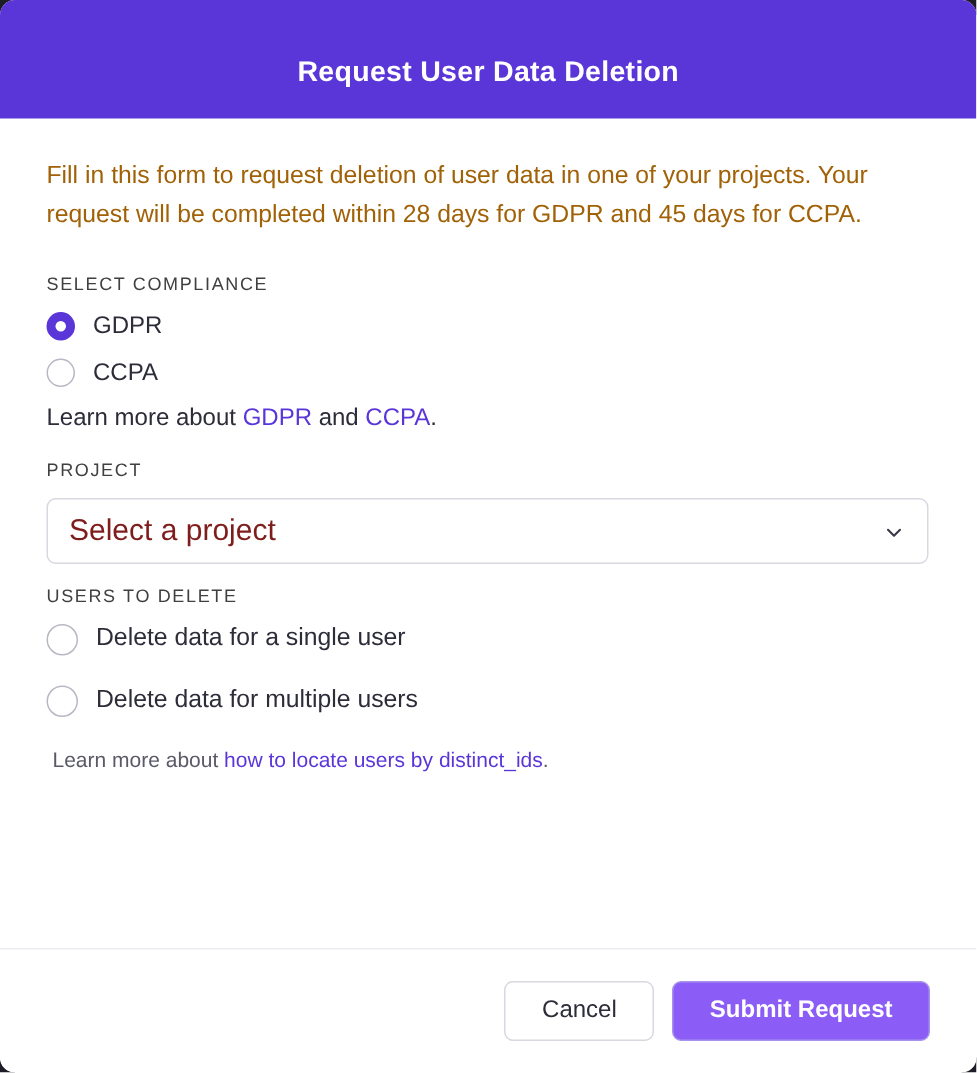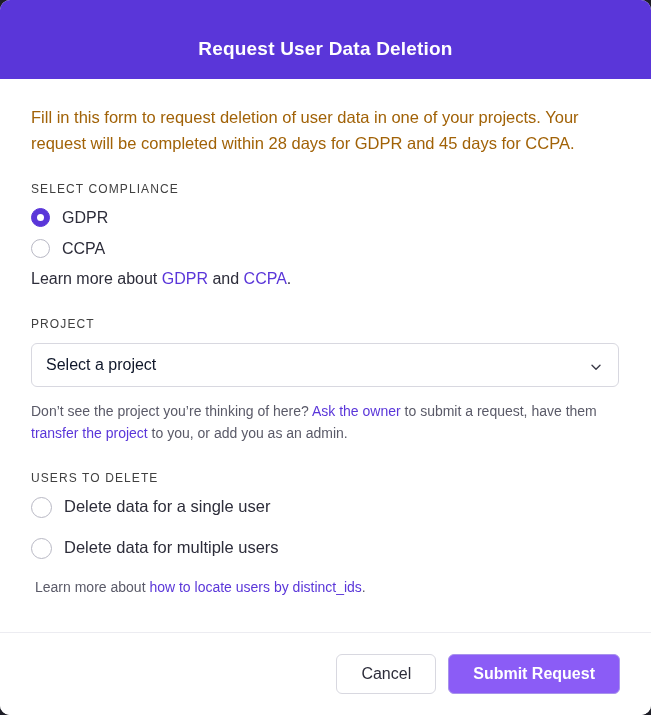--- a/index.html
+++ b/index.html
@@ -97,41 +97,41 @@
     width: 21px;
     height: 21px;
   }
   .radio-label {
     font-size: 16px;
     color: #2d2d3a;
   }
   .learn-line {
     font-size: 16px;
     color: #2d2d3a;
-    margin: 8px 0 29px 0;
+    margin: 8px 0 18px 0;
   }
   a.link {
     color: #5A36D9;
     text-decoration: none;
   }
   .select-wrap {
     position: relative;
     width: 588px;
     height: 44px;
     border: 1px solid #d8d8e0;
     border-radius: 6px;
     background: #ffffff;
     display: flex;
     align-items: center;
     box-sizing: border-box;
     margin-bottom: 14px;
   }
   .select-value {
-    font-size: 16px;
-    color: #0f172a;
+    font-size: 20px;
+    color: #7f1d1d;
     padding-left: 14px;
   }
   .chevron {
     position: absolute;
     right: 16px;
     top: 50%;
     transform: translateY(-50%);
     width: 12px;
     height: 12px;
   }
@@ -239,23 +239,20 @@
 
     <div class="select-wrap">
       <span class="select-value">Select a project</span>
       <span class="chevron">
         <svg width="12" height="12" viewBox="0 0 12 12" fill="none" xmlns="http://www.w3.org/2000/svg">
           <path d="M2 4.2 L6 8.2 L10 4.2" stroke="#3a3a48" stroke-width="1.4" stroke-linecap="round" stroke-linejoin="round"></path>
         </svg>
       </span>
     </div>
 
-    <div class="hint">
-      <span>Don’t see the project you’re thinking of here? </span><a class="link" href="#">Ask the owner</a><span> to submit a request, have them </span><a class="link" href="#">transfer the project</a><span> to you, or add you as an admin.</span>
-    </div>
 
     <div class="section-label">USERS TO DELETE</div>
 
     <div class="users-radio-row">
       <span class="radio large"></span>
       <span class="radio-label">Delete data for a single user</span>
     </div>
 
     <div class="users-radio-row">
       <span class="radio large"></span>

